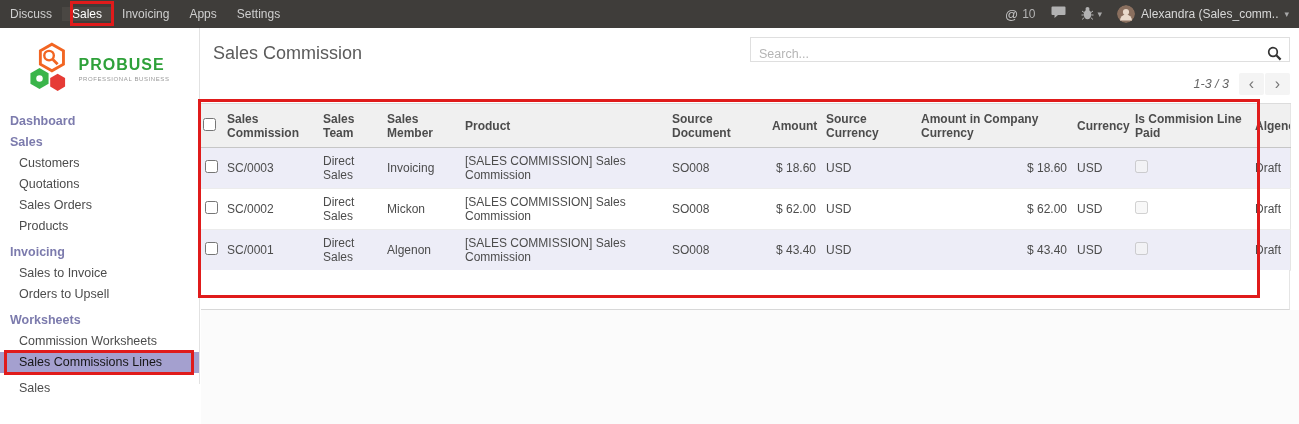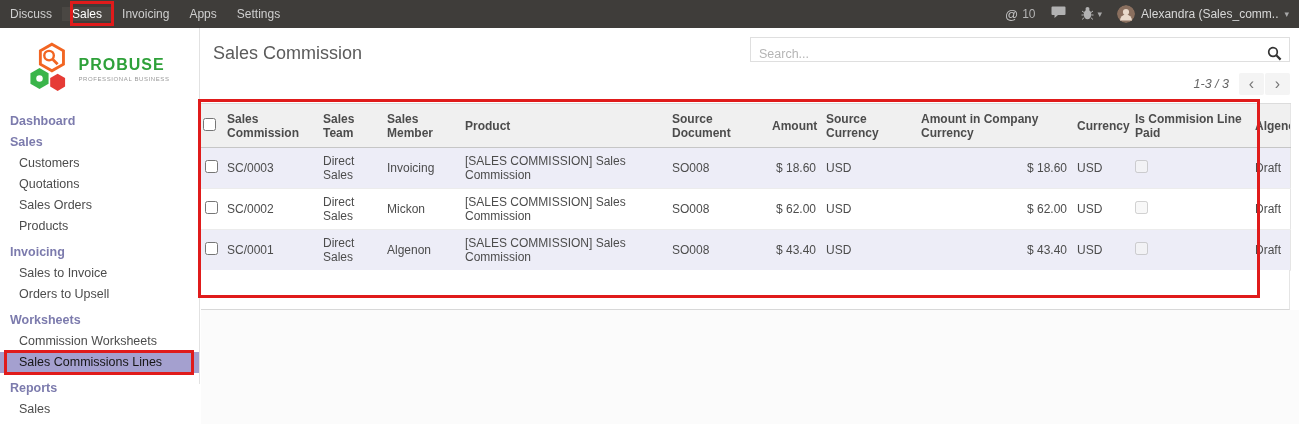--- a/index.html
+++ b/index.html
@@ -168,21 +168,20 @@
       <a class="side-item">Products</a>
       <div class="side-gap"></div>
       <div class="side-heading">Invoicing</div>
       <a class="side-item">Sales to Invoice</a>
       <a class="side-item">Orders to Upsell</a>
       <div class="side-gap"></div>
       <div class="side-heading">Worksheets</div>
       <a class="side-item">Commission Worksheets</a>
       <a class="side-item selected">Sales Commissions Lines</a>
       <div class="side-gap"></div>
-      <div class="side-heading">Reports</div>
       <a class="side-item">Sales</a>
     </nav>
   </aside>
 
   <main class="main">
     <h1 class="page-title">Sales Commission</h1>
 
     <div class="search-box">
       <input class="search-input" type="text" placeholder="Search..." style="">
       <span class="search-icon-btn">

